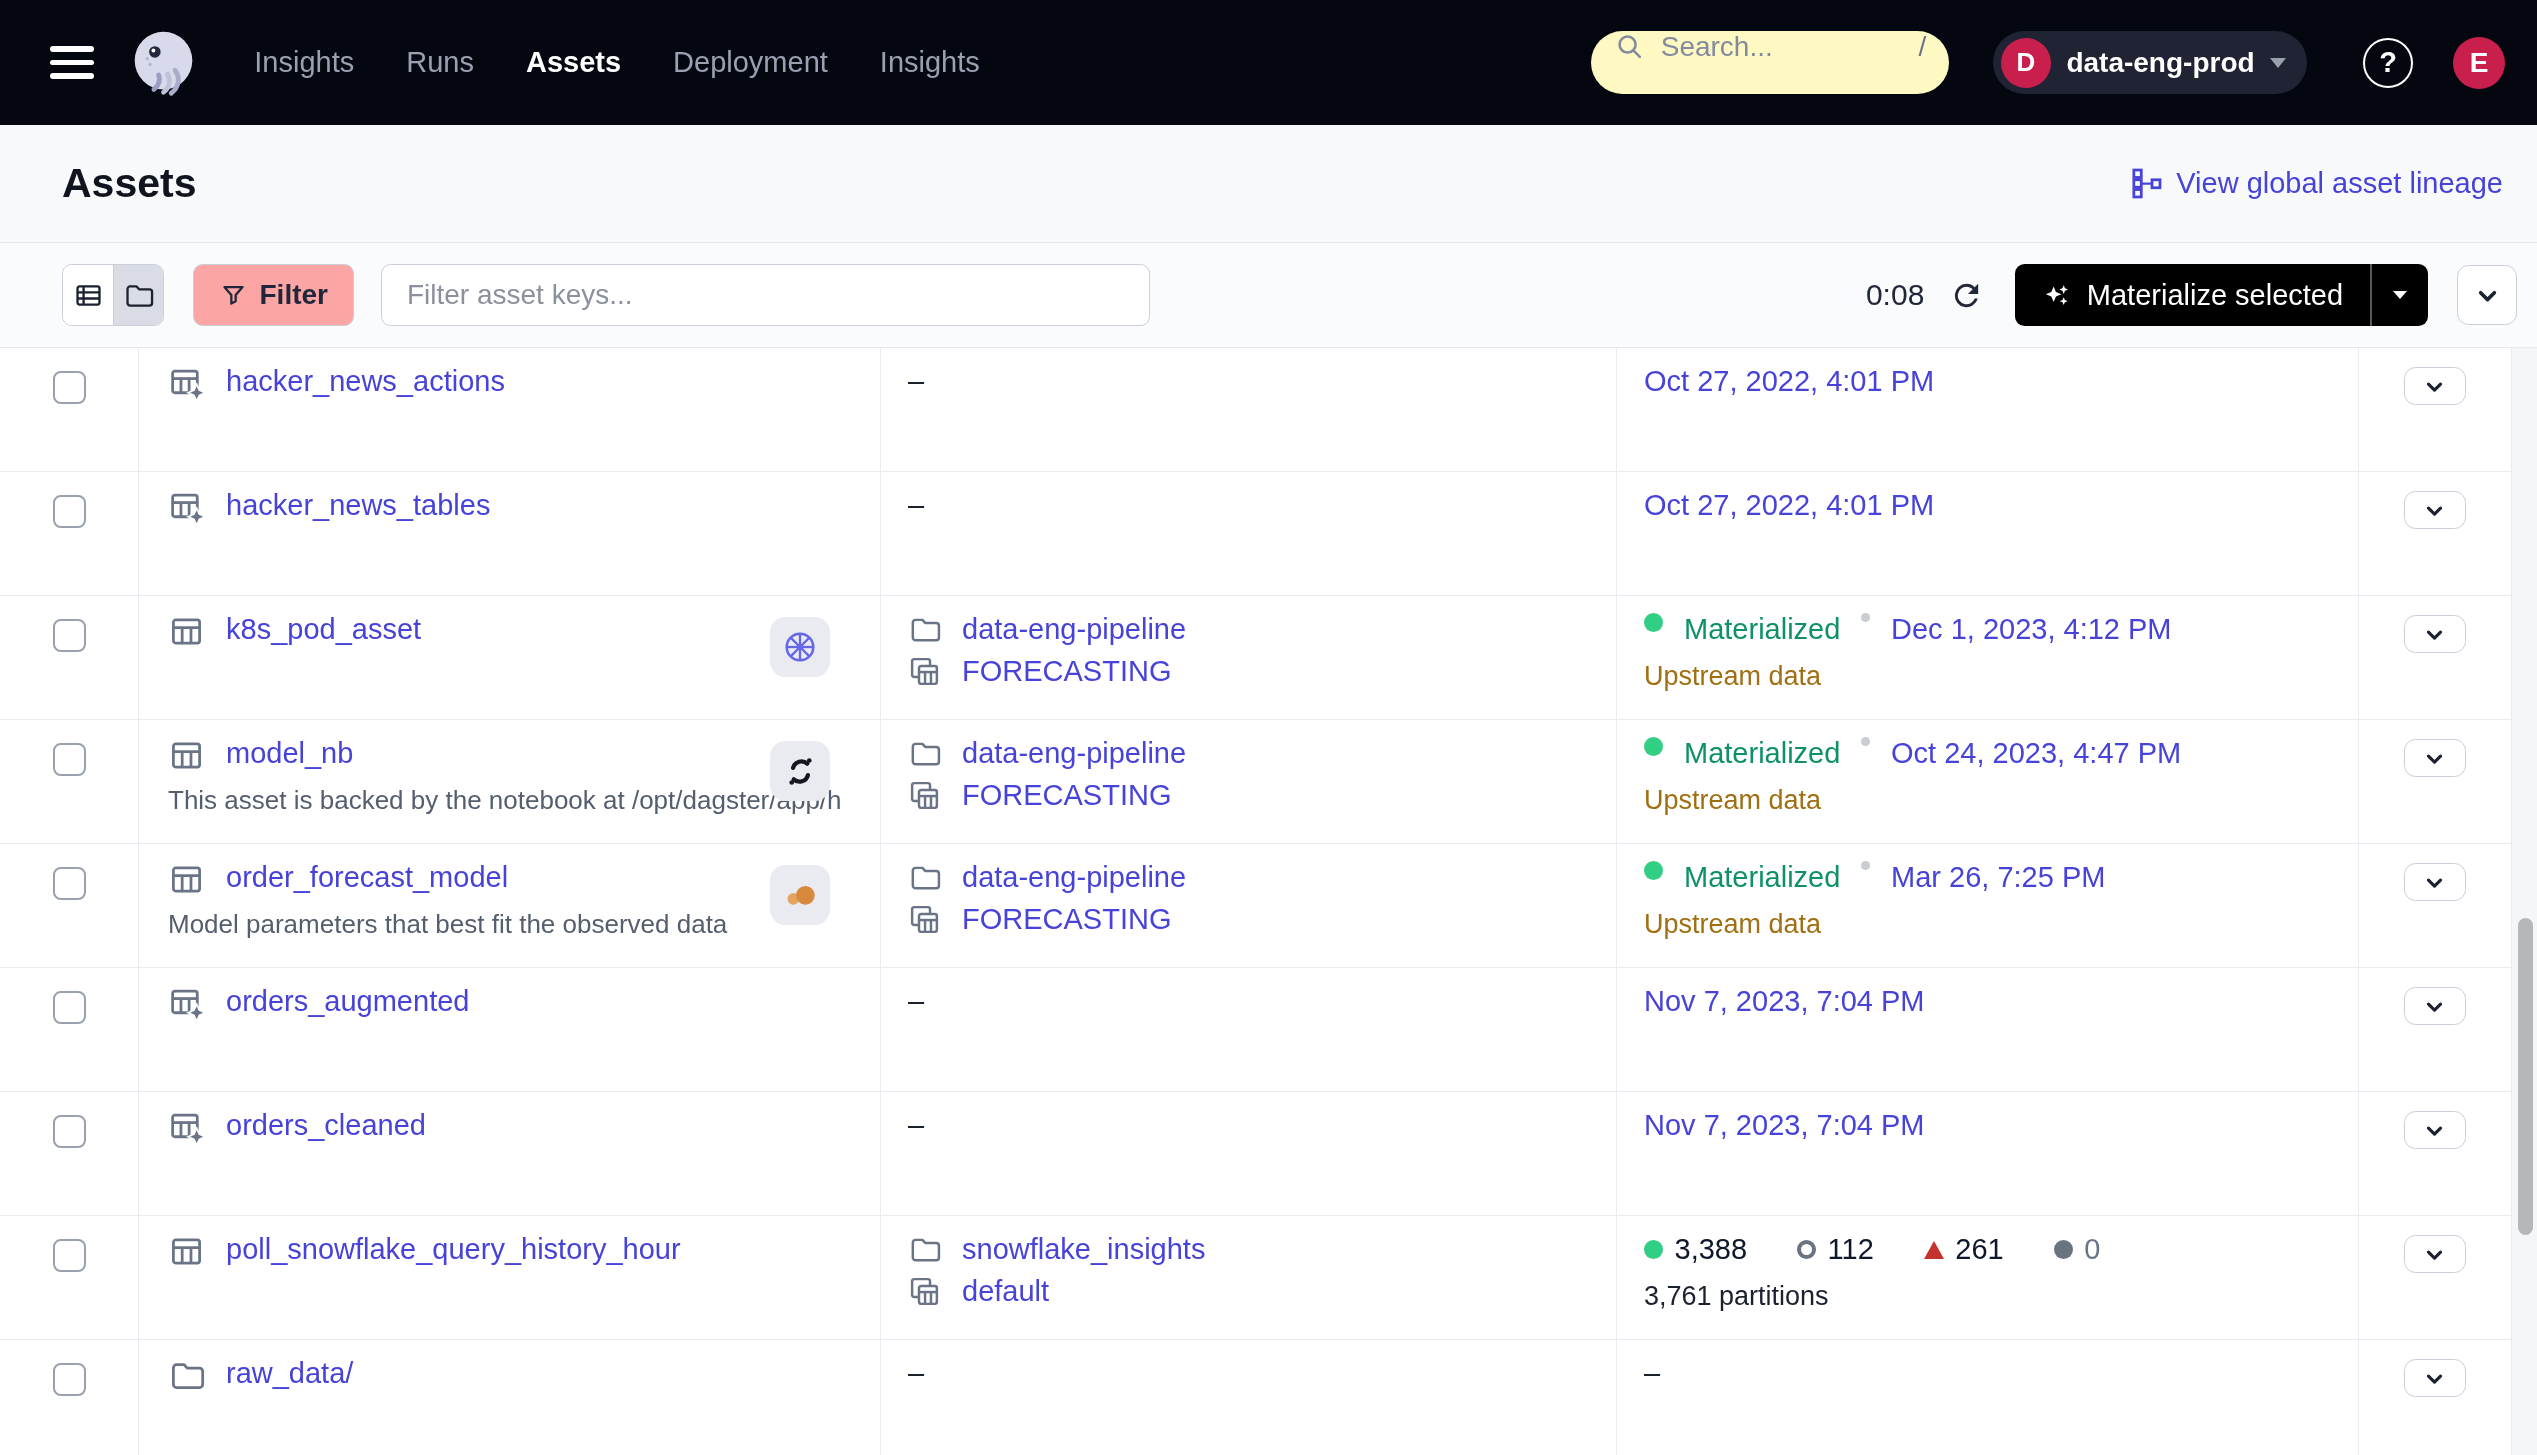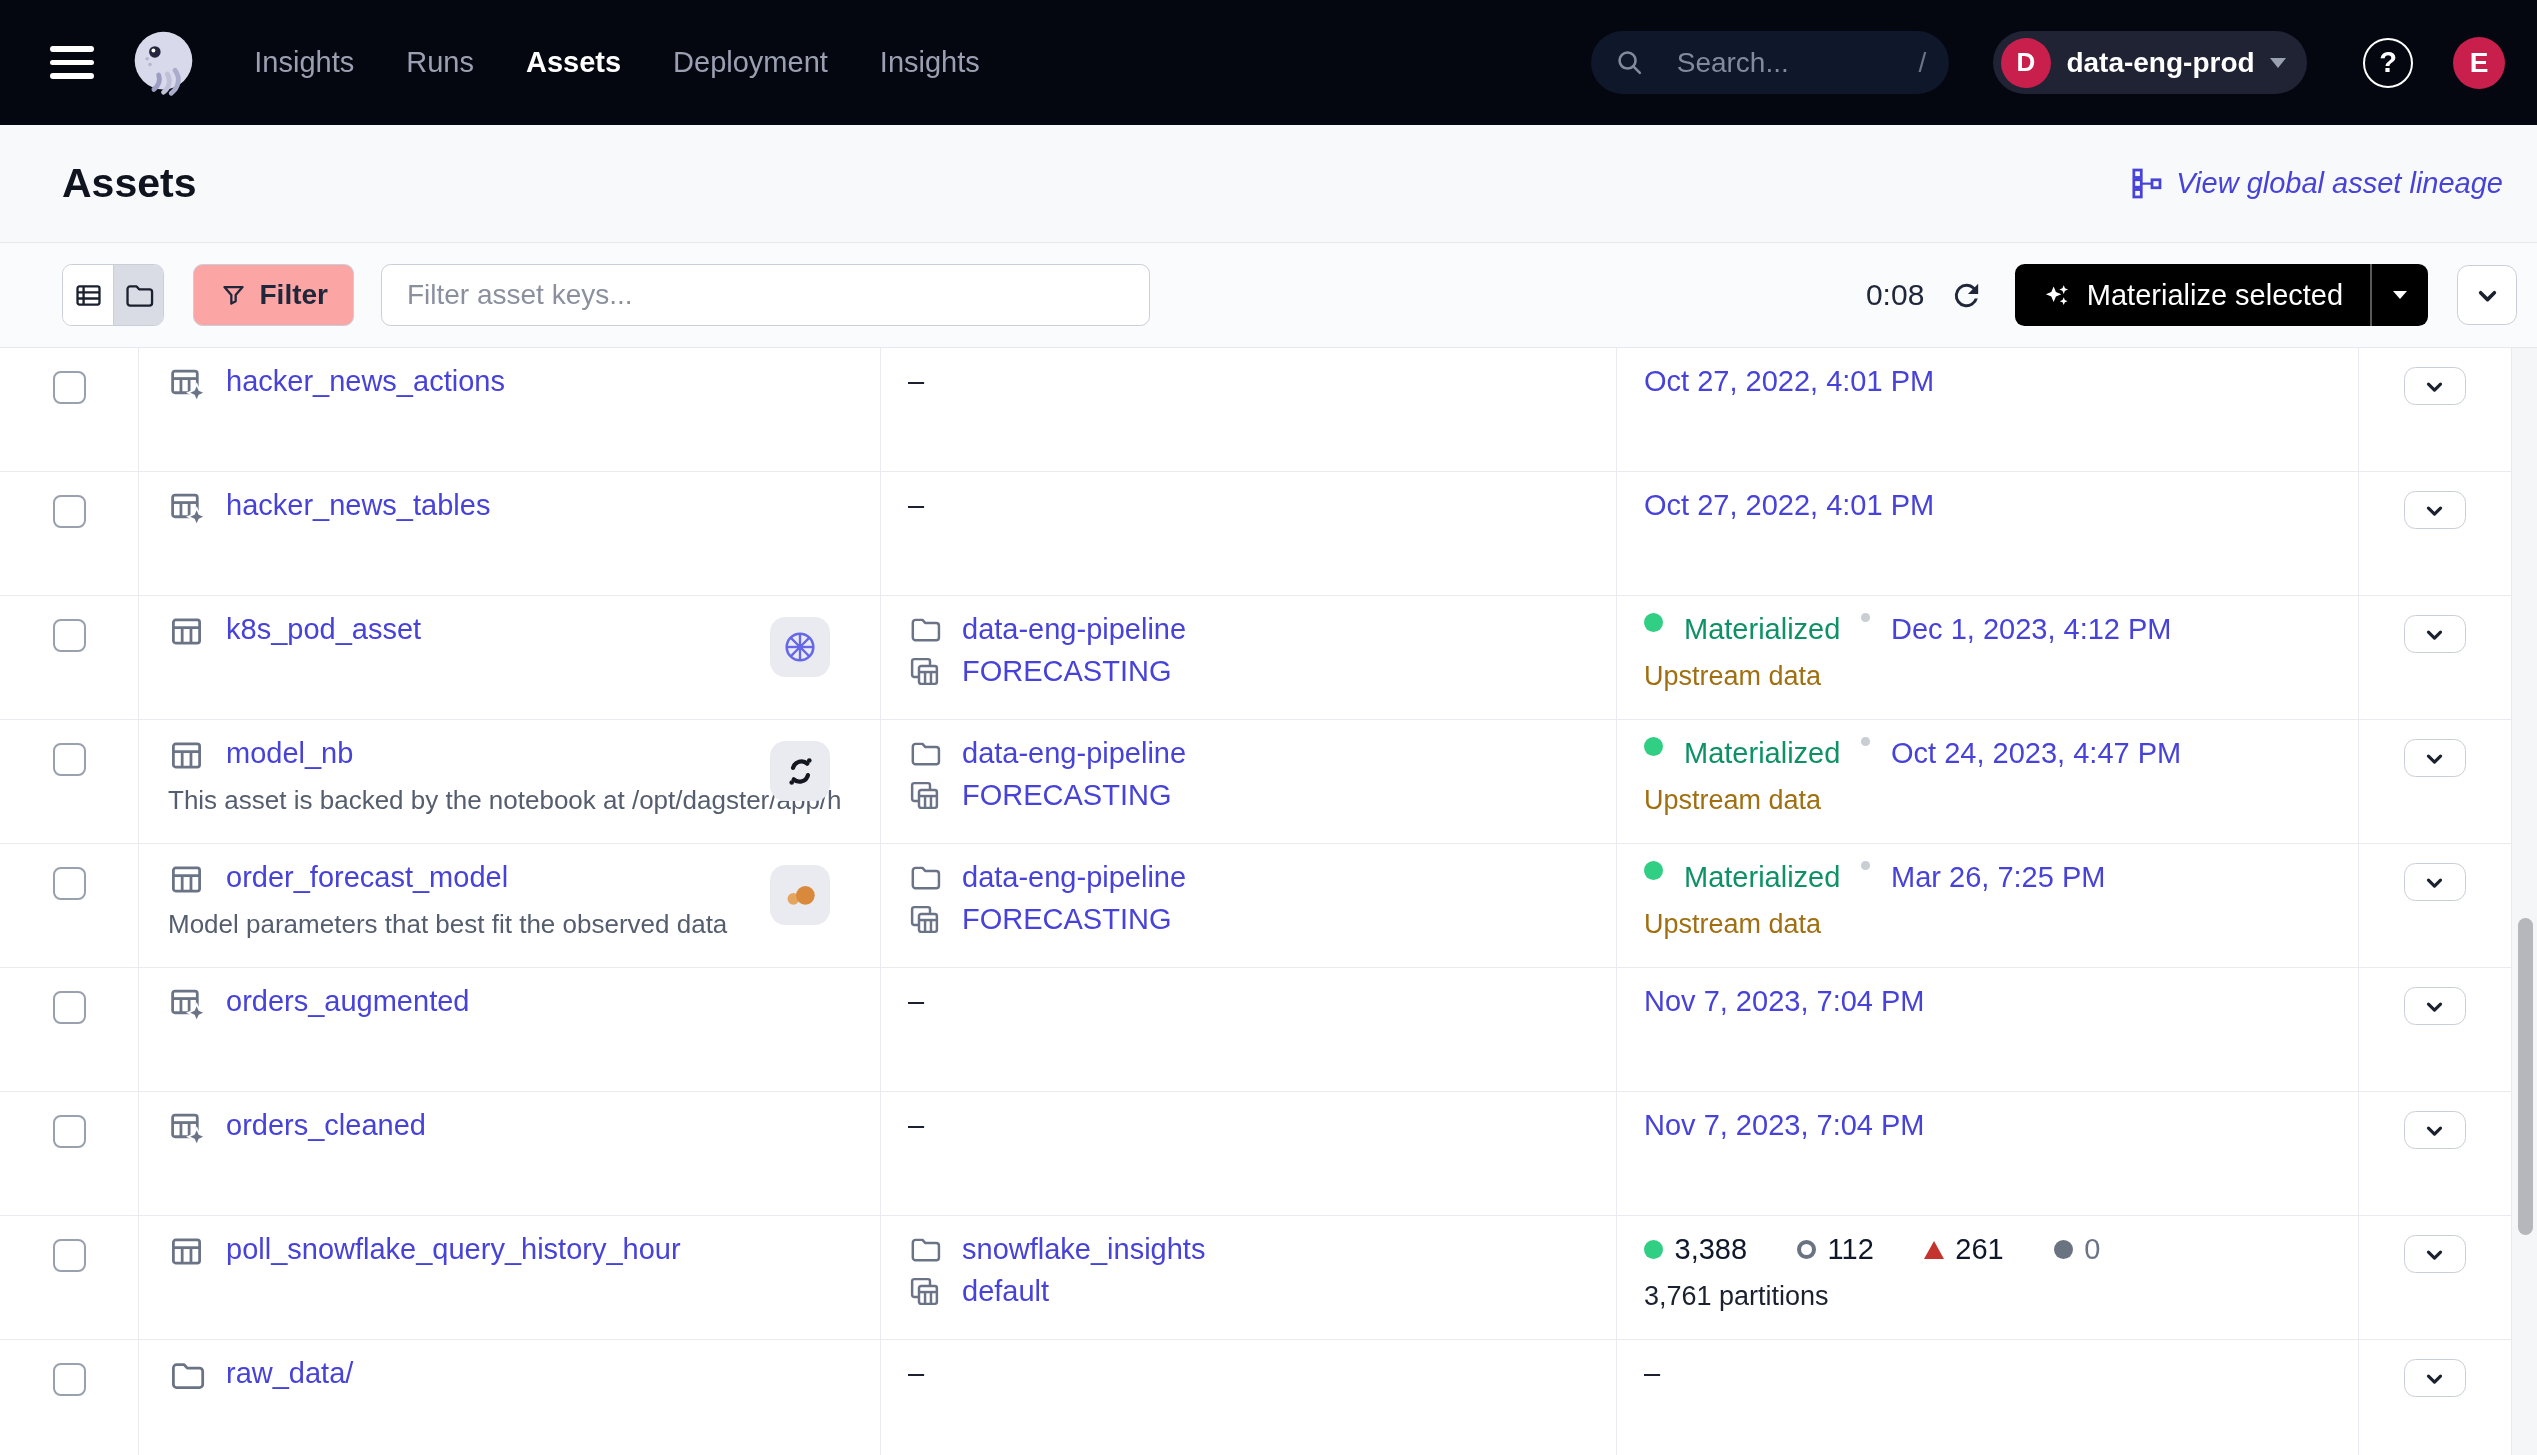--- a/index.html
+++ b/index.html
@@ -11,22 +11,22 @@
   .topnav { position:absolute; left:0; top:0; width:2538px; height:125px;
     background:#050710; display:flex; align-items:center; padding:0 33px; }
   .hamburger { width:44px; height:33px; display:flex; flex-direction:column; justify-content:space-between;
     background:none; border:none; cursor:pointer; margin-left:17.3px; }
   .hamburger span { display:block; height:5.8px; border-radius:2.9px; background:#fff; }
   .logo { width:73px; height:73px; margin-left:33px; }
   .navmenu { display:flex; align-items:center; gap:52px; margin-left:54px; }
   .navitem { font-size:29px; font-weight:500; color:#9AA0B2; text-decoration:none; }
   .navitem.active { color:#fff; font-weight:700; }
   .nav-right { margin-left:auto; display:flex; align-items:center; }
-  .searchpill { display:flex; align-items:center; width:358px; height:63px; border-radius:33px;
-    background:#0f172a; padding:0 23px; cursor:text;gap:16px; }
+  .searchpill { display:flex; width:358px; height:63px; border-radius:33px;
+    background:#fef9c3; padding:0 23px; cursor:text; }
   .searchpill .ph { color:#838A9D; font-size:28px; margin-left:15.4px; }
   .searchpill .slash { margin-left:auto; color:#6F7588; font-size:28px; }
   .wspill { display:flex; align-items:center; height:63px; border-radius:33px; background:#1F2334;
     margin-left:44px; padding:0 21px 0 7.7px; gap:15.4px; border:none; cursor:pointer; }
   .dbadge { width:50px; height:50px; border-radius:50%; background:#C81F4D; color:#fff;
     font-size:26px; font-weight:700; display:flex; align-items:center; justify-content:center; }
   .wsname { color:#fff; font-size:28px; font-weight:600; }
   .caret { width:0; height:0; border-left:8.7px solid transparent; border-right:8.7px solid transparent;
     border-top:10.6px solid #9AA0AE; }
   .helpbtn { width:50px; height:50px; margin-left:56px; border-radius:50%; border:2.9px solid #fff;
@@ -34,21 +34,21 @@
     justify-content:center; cursor:pointer; }
   .avatar { width:52px; height:52px; margin-left:40px; border-radius:50%; background:#C81F4D; color:#fff;
     font-size:28px; font-weight:700; display:flex; align-items:center; justify-content:center; border:none; cursor:pointer; }
 
   
   .pagehead { position:absolute; left:0; top:125px; width:2538px; height:118px; background:#F8F9FB;
     border-bottom:1.9px solid #E7E9EE; display:flex; align-items:center; padding:0 35px 0 62px; }
   .pagetitle { font-size:41px; font-weight:700; color:#10141F; }
   .head-right { margin-left:auto; display:flex; align-items:center; gap:37px; }
   .lineagelink { display:flex; align-items:flex-start; gap:13.5px; color:#4742D8; font-size:29px;
-    text-decoration:none; font-weight:500;font-style:italic; }
+    text-decoration:none; font-weight:500; }
   .reloadbtn { display:flex; align-items:center; gap:13.5px; height:62px; padding:0 25px; background:#FCFCFD;
     border:1.9px solid #C6CBD4; border-radius:11.5px; font-size:29px; color:#1B212E; cursor:pointer; }
 
   
   .toolbar { position:absolute; left:0; top:243px; width:2538px; height:105px; background:#FAFBFC;
     border-bottom:1.9px solid #E7E9EE; display:flex; align-items:center; padding:0 21px 0 62px; }
   .seg { display:flex; height:62px; border:1.9px solid #C9CED8; border-radius:9.6px; overflow:hidden; }
   .seg button { width:50px; border:none; display:flex; align-items:center; justify-content:center;
     background:#fff; color:#1B212E; cursor:pointer; }
   .seg button + button { border-left:1.9px solid #C9CED8; }

